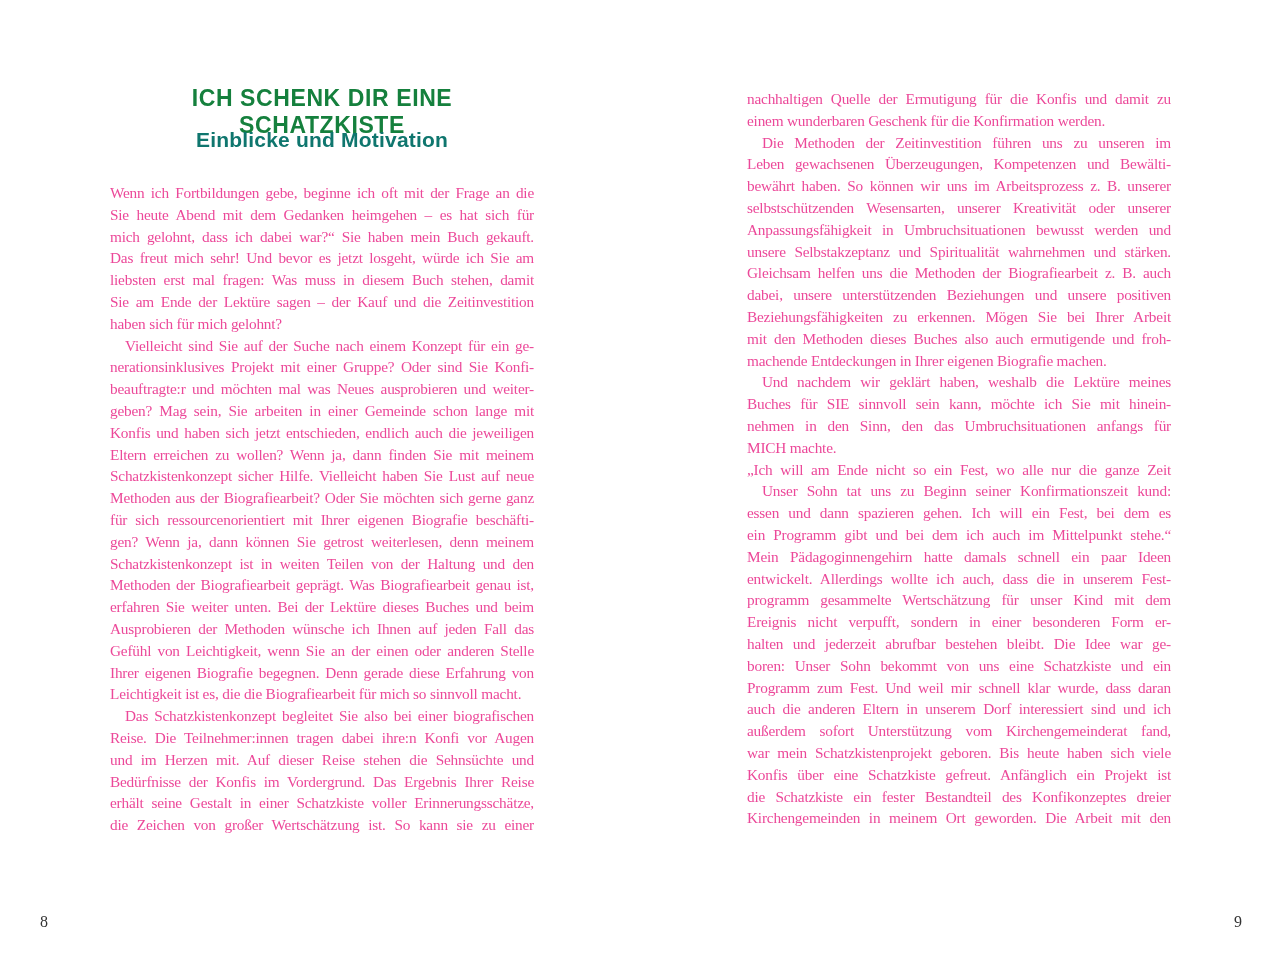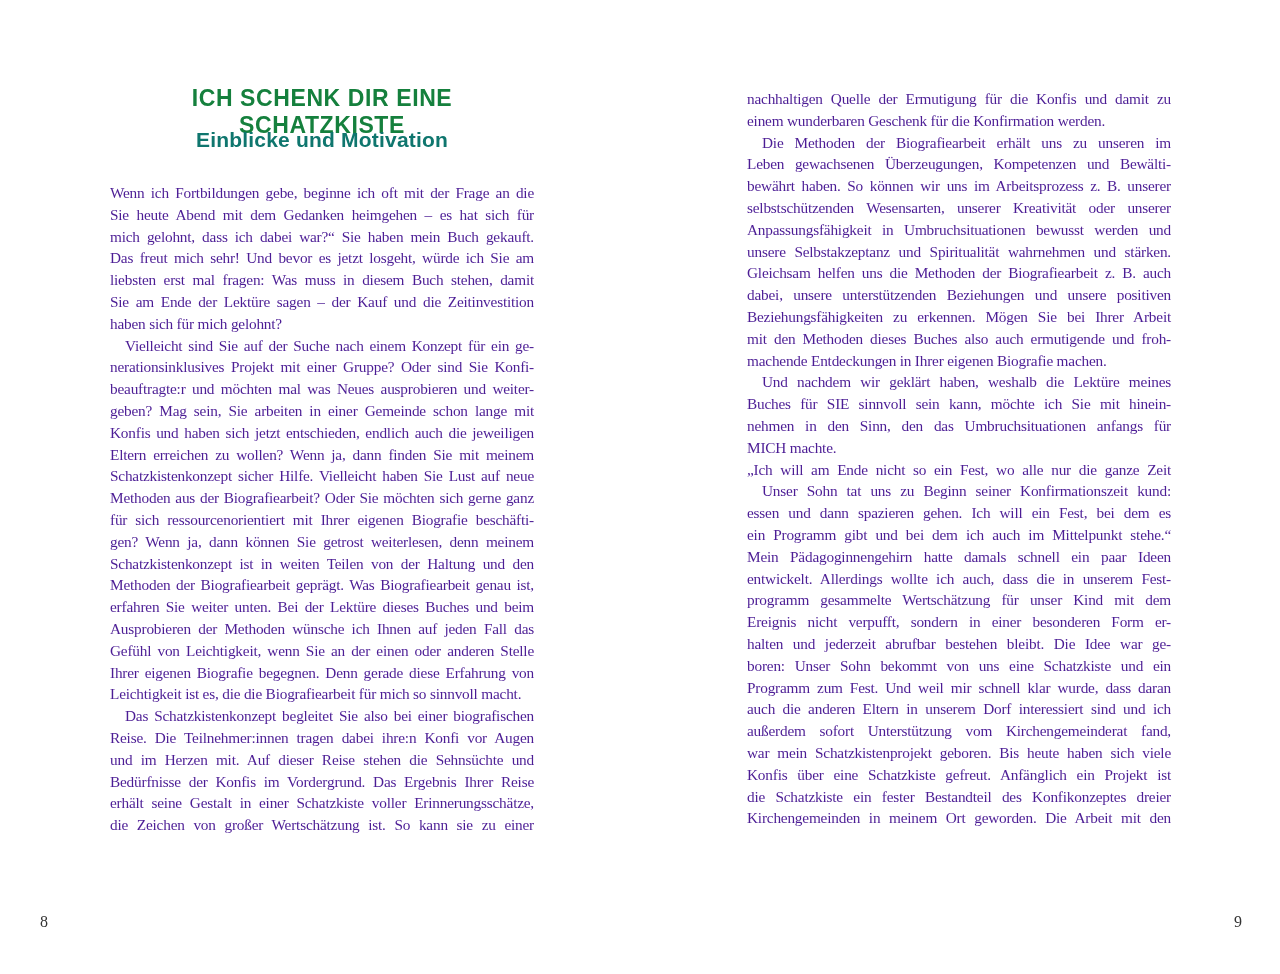--- a/index.html
+++ b/index.html
@@ -33,21 +33,21 @@
     font-weight: 700;
     font-size: 21px;
     letter-spacing: 0.2px;
     color: #0f766e;
   }
   .body-col {
     position: absolute;
     width: 424px;
     font-size: 15.3px;
     letter-spacing: -0.2px;
-    color: #4c1d95;
+    color: #ec4899;
   }
   .body-left  { left: 110px; top: 182px; }
   .body-right { left: 747px; top: 88px; }
   .paragraph { margin: 0; }
   .line {
     height: 21.8px;
     line-height: 21.8px;
     white-space: nowrap;
     text-align: justify;
     text-align-last: justify;
@@ -113,21 +113,21 @@
     <div class="page-number pn-left">8</div>
   </div>
 
   <div>
     <div class="body-col body-right">
         <div class="paragraph">
           <div class="line">nachhaltigen Quelle der Ermutigung für die Konfis und damit zu</div>
           <div class="line last">einem wunderbaren Geschenk für die Konfirmation werden.</div>
         </div>
         <div class="paragraph">
-          <div class="line indent">Die Methoden der Biografiearbeit erhält uns zu unseren im</div>
+          <div class="line indent">Die Methoden der Zeitinvestition führen uns zu unseren im</div>
           <div class="line">Leben gewachsenen Überzeugungen, Kompetenzen und Bewälti-</div>
           <div class="line">bewährt haben. So können wir uns im Arbeitsprozess z. B. unserer</div>
           <div class="line">selbstschützenden Wesensarten, unserer Kreativität oder unserer</div>
           <div class="line">Anpassungsfähigkeit in Umbruchsituationen bewusst werden und</div>
           <div class="line">unsere Selbstakzeptanz und Spiritualität wahrnehmen und stärken.</div>
           <div class="line">Gleichsam helfen uns die Methoden der Biografiearbeit z. B. auch</div>
           <div class="line">dabei, unsere unterstützenden Beziehungen und unsere positiven</div>
           <div class="line">Beziehungsfähigkeiten zu erkennen. Mögen Sie bei Ihrer Arbeit</div>
           <div class="line">mit den Methoden dieses Buches also auch ermutigende und froh-</div>
           <div class="line last">machende Entdeckungen in Ihrer eigenen Biografie machen.</div>

